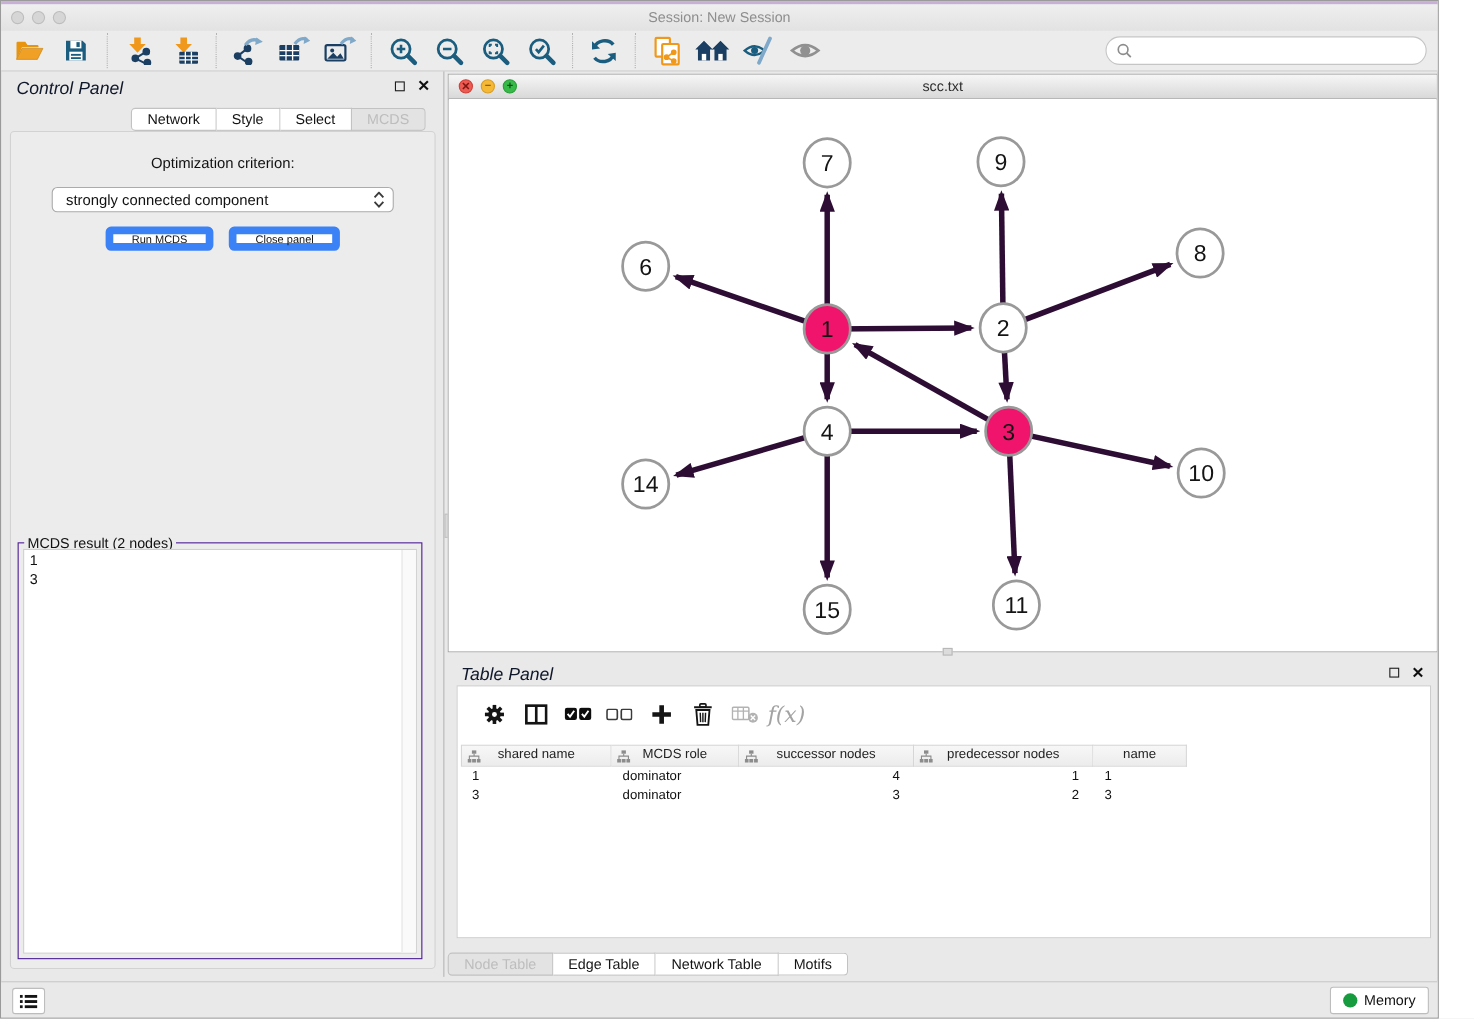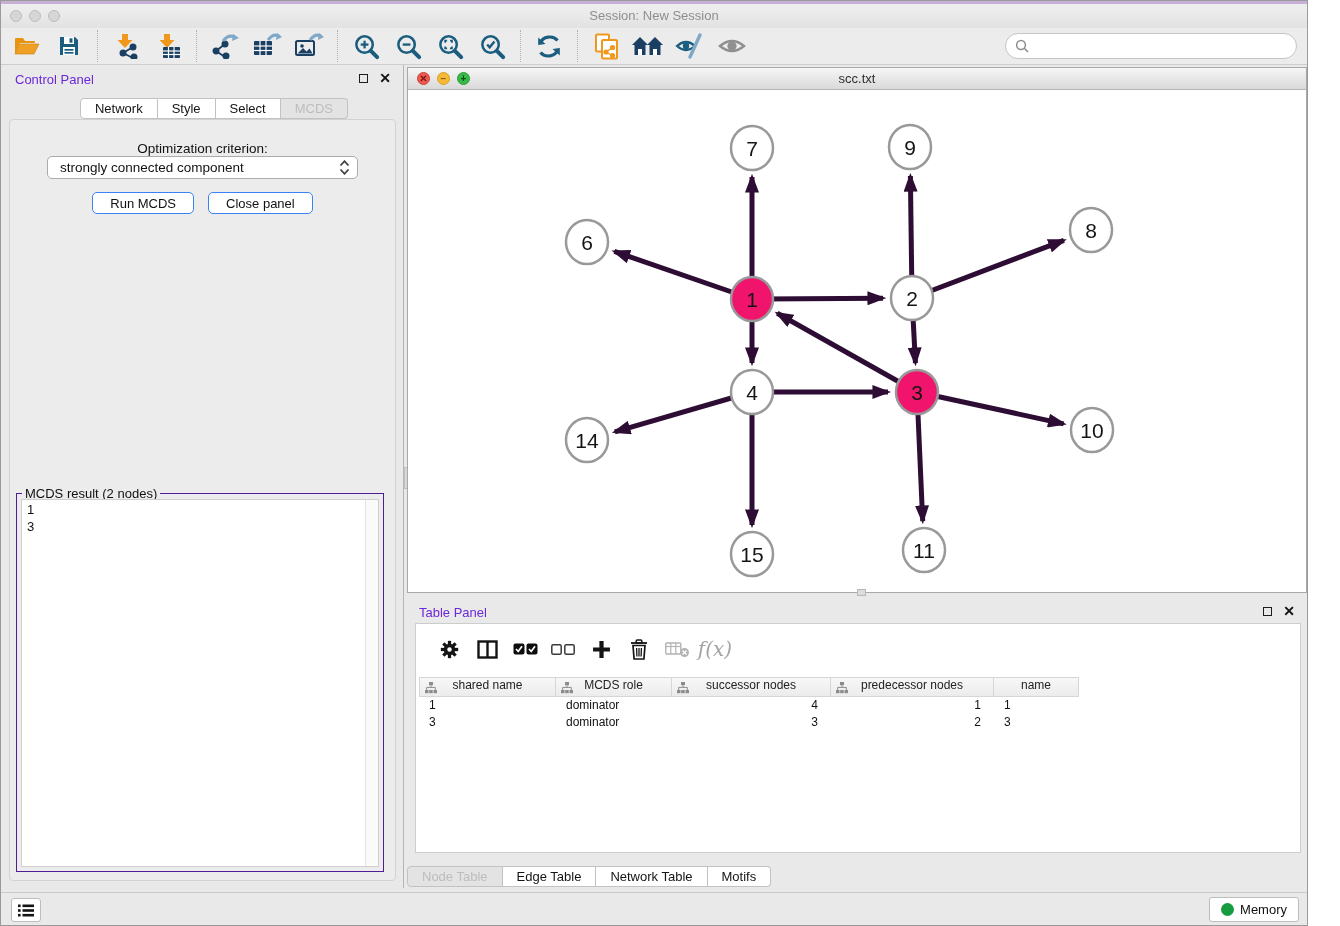--- a/index.html
+++ b/index.html
@@ -18,41 +18,41 @@
              display:flex; align-items:center; padding:0 5px; background:#ececec; }
   .tb { width:42px; height:33px; display:flex; align-items:center; justify-content:center;
         background:none; border:none; cursor:default; }
   .sep { width:1px; height:32px; border-left:1px dotted #b2b2b2; margin:0 7px; }
   .search { position:absolute; right:10px; top:5px; width:292px; height:26px; background:#fff;
             border:1px solid #c5c5c5; border-radius:13px; display:flex; align-items:center;
             padding:0 9px; gap:6px; }
   .search input { border:none; outline:none; flex:1; font-size:13px; background:transparent; }
   
   .control-panel { position:absolute; left:0; top:64px; width:403px; height:823px; }
-  .panel-title { position:absolute; top:7px; left:14px; font-size:13px; color:#6d28d9; }
+  .panel-title { position:absolute; top:7px; left:14px; font-size:16px; color:#0f172a;font-style:italic; }
   .panel-icons { position:absolute; top:8px; display:flex; gap:11px; align-items:center; }
   .cp-icons { right:13px; }
   .float-box { width:9px; height:9px; border:1.5px solid #1d1d1d; display:inline-block; }
   .close-x { font-size:14px; font-weight:bold; color:#101010; line-height:10px; }
-  .tabs-row { position:absolute; top:33px; left:0; right:17px; display:flex; justify-content:center;margin-left:40px; }
+  .tabs-row { position:absolute; top:33px; left:0; right:17px; display:flex; justify-content:flex-end;margin-left:40px; }
   .tabseg { display:flex; }
   .tabseg .tab { height:21px; line-height:20px; padding:0 14px; font-size:13px; background:#fff;
                  border:1px solid #c2c2c2; border-left:none; color:#141414; }
   .tabseg .tab:first-child { border-left:1px solid #c2c2c2; border-radius:4px 0 0 4px; }
   .tabseg .tab:last-child { border-radius:0 4px 4px 0; }
   .tabseg .tab.active { background:#e3e3e3; color:#bdbdbd; }
   .cp-card { position:absolute; left:8px; right:8px; top:54px; bottom:7px; background:#ececec;
              border:1px solid #d2d2d2; border-radius:4px; }
   .opt-label { margin-top:21px; text-align:center; font-size:13.5px; color:#111; }
-  .opt-select { margin:0 auto 0; width:311px; height:23px; background:#fff; border:1px solid #ababab;
+  .opt-select { margin:14px auto 0; width:311px; height:23px; background:#fff; border:1px solid #ababab;
                 border-radius:5px; display:flex; align-items:center; padding:0 7px 0 12px; }
   .opt-select .val { flex:1; font-size:13.5px; color:#111; }
   .btn-row { margin-top:13px; display:flex; justify-content:center; gap:14px; }
-  .btn { height:22px; padding:0 17px; background:#fff; border:1px solid #3b82f6; border-radius:5px;
-         font-size:13px; color:#111; }
+  .btn { height:22px; padding:0 17px; background:#fff; border:7px solid #3b82f6; border-radius:5px;
+         font-size:10px; color:#111; }
   .result-box { position:absolute; left:6px; right:11px; top:373px; bottom:8px; border:1px solid #4c1d95; }
   .result-legend { position:absolute; top:-8px; left:5px; background:#ececec; padding:0 3px;
                    font-size:13px; color:#111; }
   .result-area { position:absolute; inset:5px 4px 4px 4px; background:#fff; border:1px solid #cfcfcf;
                  font-size:13px; color:#111; overflow:hidden; }
   .result-area .lines { padding:2px 5px; line-height:16.5px; }
   .result-scroll { position:absolute; top:0; right:0; bottom:0; width:13px; background:#fafafa;
                    border-left:1px solid #e4e4e4; }
   
   .v-splitter { position:absolute; left:402px; top:64px; width:4px; height:823px; border-left:1px solid #b5b5b5; }

